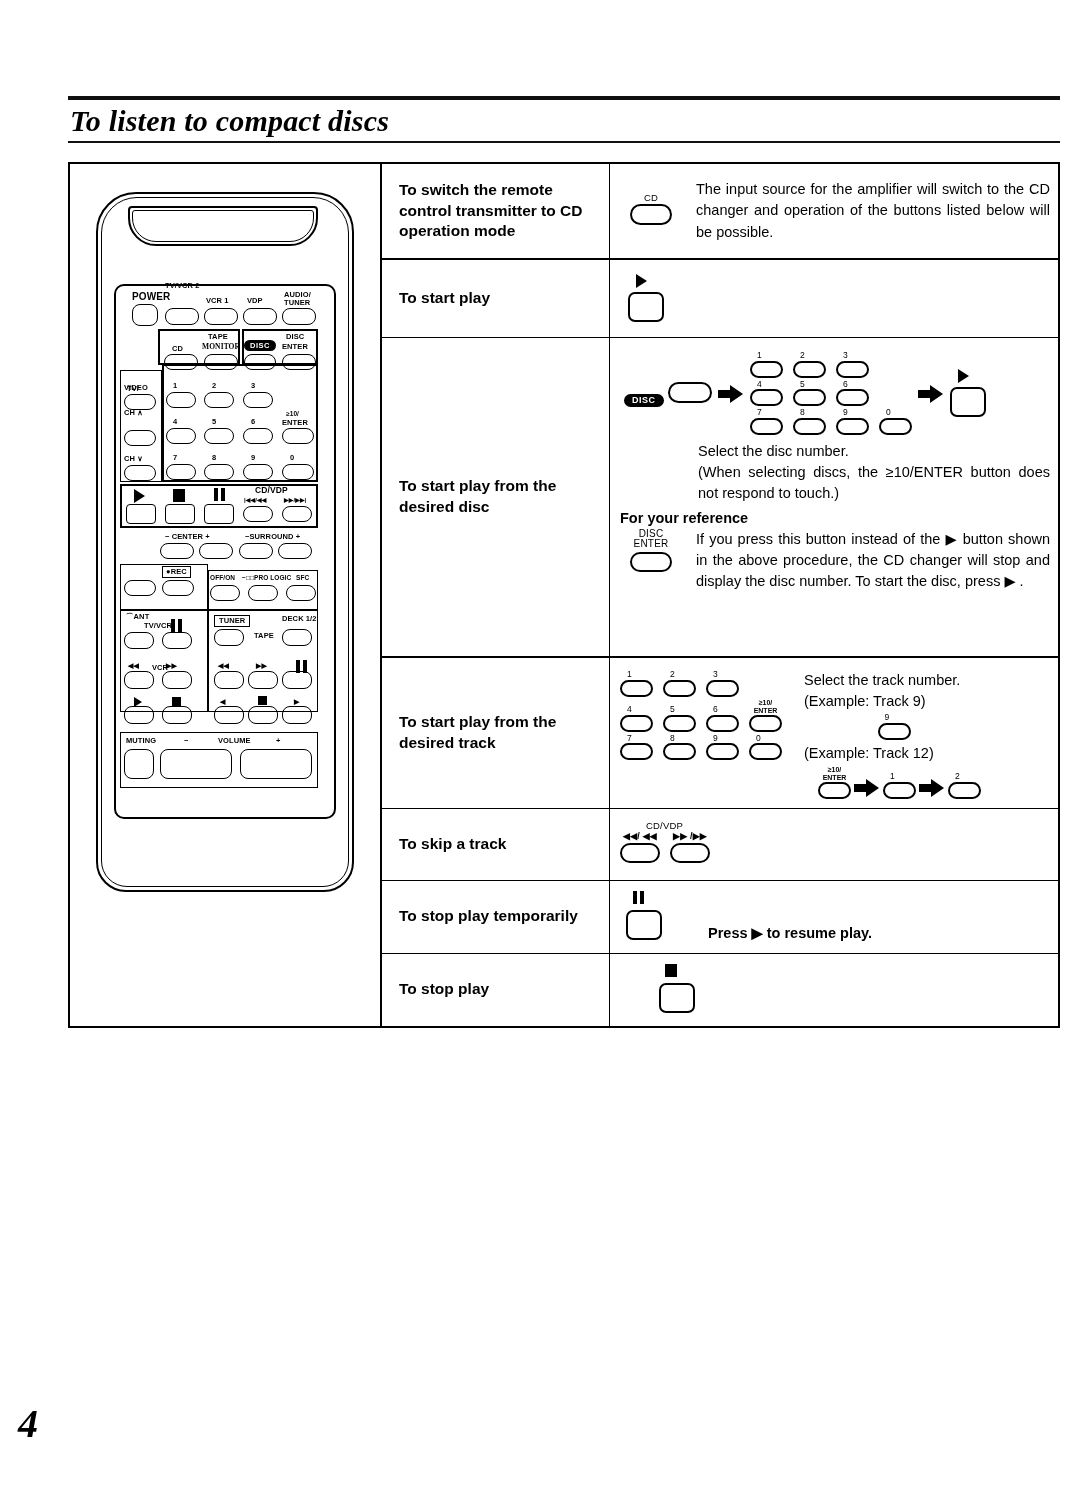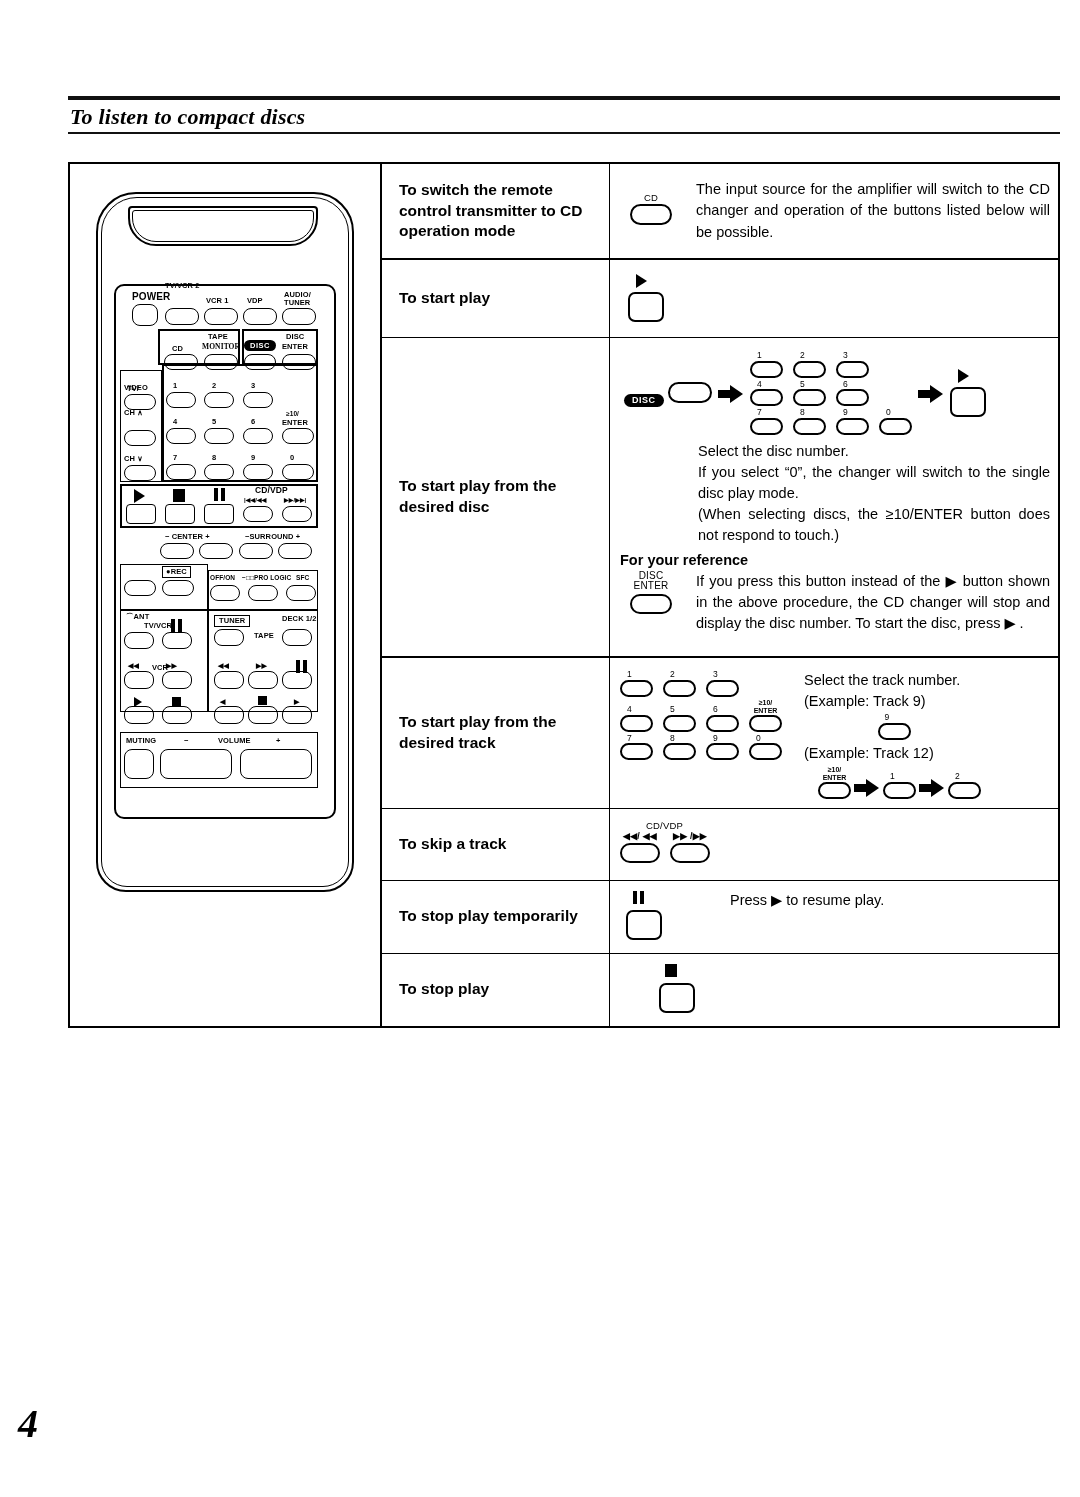--- a/index.html
+++ b/index.html
@@ -26,21 +26,21 @@
   }
   #rule-top {
     height: 4px;
     background: #111;
     width: 100%;
   }
   #page-title {
     font-family: "Liberation Serif", serif;
     font-style: italic;
     font-weight: bold;
-    font-size: 22px;
+    font-size: 30px;
     letter-spacing: .2px;
     padding: 5px 2px 4px 2px;
     line-height: 1.05;
   }
   #rule-bottom {
     height: 2px;
     background: #111;
     width: 100%;
   }
 
@@ -545,21 +545,20 @@
           </div>
           <span class="arrow-blk"></span>
           <div style="text-align:left;">
             <div style="padding-left:8px;"><span class="play-tri"></span></div>
             <div class="btn-rect" style="width:36px;height:30px;margin-top:2px;"></div>
           </div>
         </div>
 
         <div style="padding-left:78px;">
           <div class="body-text nojust">Select the disc number.</div>
-          <div class="body-text">If you select “0”, the changer will switch to the single disc play mode.</div>
           <div class="body-text">(When selecting discs, the ≥10/ENTER button does not respond to touch.)</div>
         </div>
 
         <div class="fyr-title">For your reference</div>
         <div style="display:flex;align-items:flex-start;gap:14px;">
           <div style="width:62px;flex:0 0 62px;text-align:center;">
             <div class="cap">DISC</div>
             <div class="cap">ENTER</div>
             <div class="btn-oval" style="width:42px;height:20px;margin:2px auto 0 auto;"></div>
           </div>
@@ -676,21 +675,21 @@
               <div class="btn-oval" style="width:40px;height:20px;margin-top:1px;"></div>
             </div>
           </div>
         </div>
         <div class="body-text" style="flex:1 1 auto;padding-left:16px;"></div>
       </div>
     </div>
 
     <div class="proc-row" style="min-height:72px;">
       <div class="row-label">To stop play temporarily</div>
-      <div class="row-body" style="display:flex;align-items:flex-start;gap:28px;">
+      <div class="row-body" style="display:flex;align-items:flex-end;gap:6px;font-weight:bold;">
         <div style="width:56px;flex:0 0 56px;padding-left:6px;">
           <div style="padding-left:6px;"><span class="pause-glyph"></span></div>
           <div class="btn-rect" style="width:36px;height:30px;margin-top:2px;"></div>
         </div>
         <div class="body-text nojust" style="flex:1 1 auto;padding-left:20px;">Press ▶ to resume play.</div>
       </div>
     </div>
 
     <div class="proc-row" style="min-height:72px;">
       <div class="row-label">To stop play</div>

